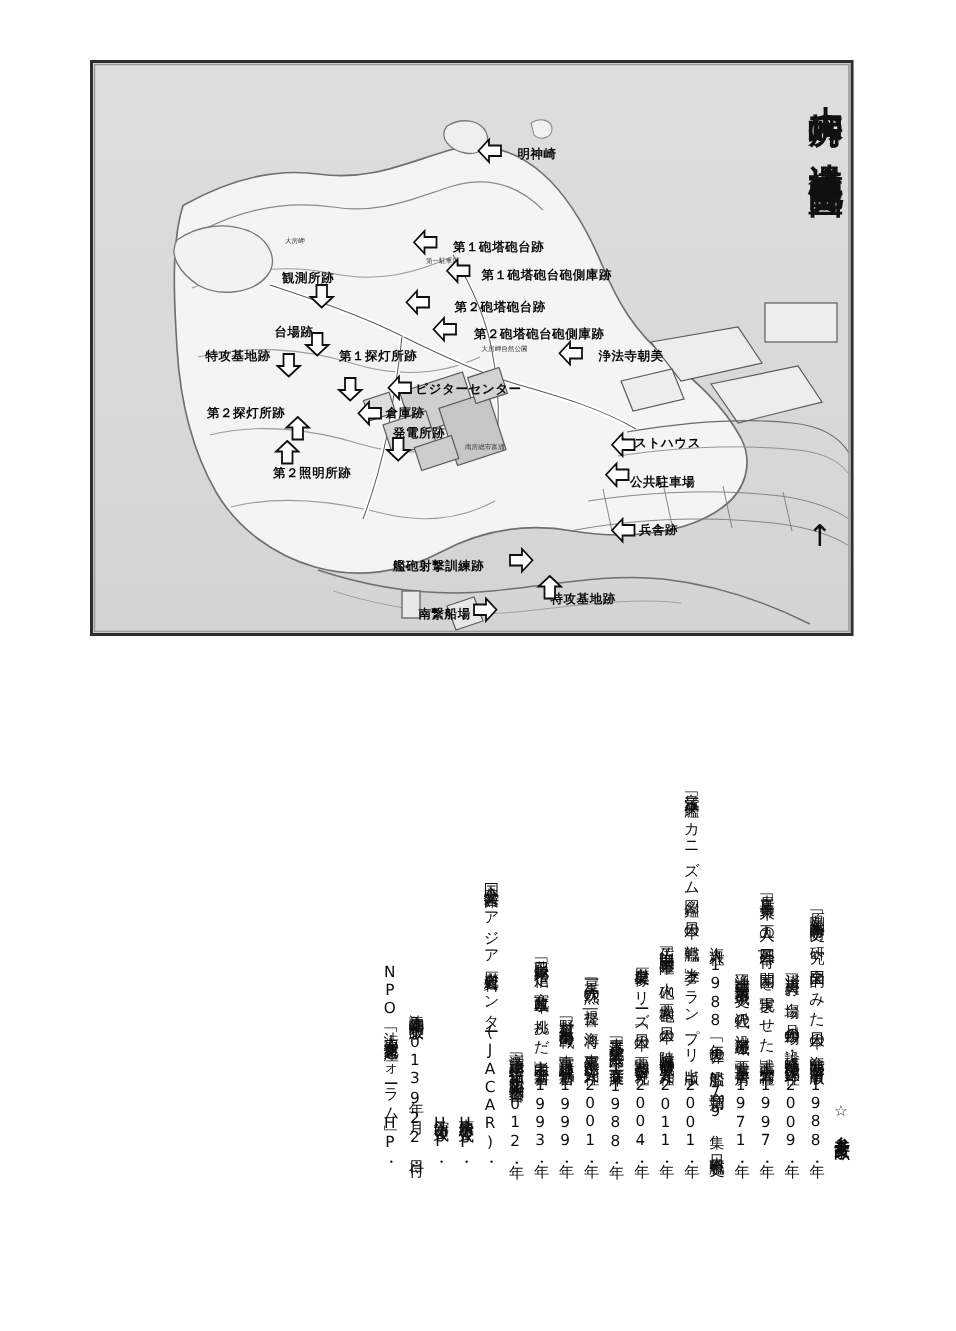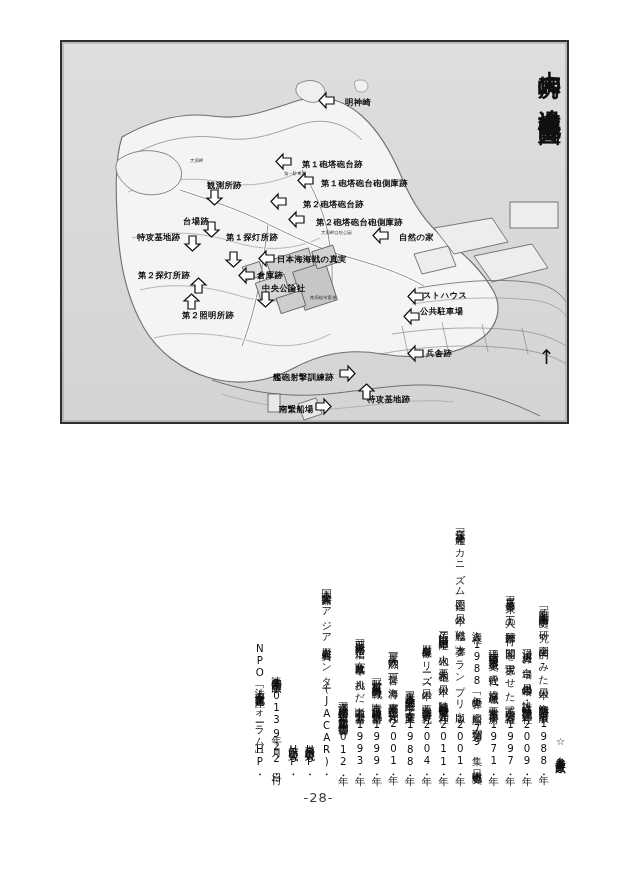--- a/index.html
+++ b/index.html
@@ -292,38 +292,38 @@
           </svg>
         </div>
         <div class="arw" style="left: 253px; top: 355px; transform: rotate(180deg);">
           <svg viewBox="0 0 34 38">
             <path d="M2,19 L16,4 L16,12 L32,12 L32,26 L16,26 L16,34 Z" fill="#ffffff" stroke="#0f0f0f" stroke-width="2.4" stroke-linejoin="miter"></path>
           </svg>
         </div>
       </div>
     <div id="label-layer">
         <div class="mlabel" style="left: 283px; top: 55px;">明神崎</div>
-        <div class="mlabel" style="left: 145px; top: 138px;">観測所跡</div>
+        <div class="mlabel" style="left: 126px; top: 138px;">観測所跡</div>
         <div class="mlabel" style="left: 240px; top: 117px; text-align: right;">第１砲塔砲台跡</div>
         <div class="mlabel" style="left: 259px; top: 136px;">第１砲塔砲台砲側庫跡</div>
         <div class="mlabel" style="left: 241px; top: 157px;">第２砲塔砲台跡</div>
         <div class="mlabel" style="left: 254px; top: 175px; text-align: right;">第２砲塔砲台砲側庫跡</div>
-        <div class="mlabel" style="left: 337px; top: 190px;">自然の家</div>
+        <div class="mlabel" style="left: 337px; top: 190px;">浄法寺朝美</div>
         <div class="mlabel" style="left: 121px; top: 174px;">台場跡</div>
         <div class="mlabel" style="left: 75px; top: 190px;">特攻基地跡</div>
         <div class="mlabel" style="left: 164px; top: 190px;">第１探灯所跡</div>
-        <div class="mlabel" style="left: 215px; top: 212px;">日本海海戦の真実</div>
+        <div class="mlabel" style="left: 215px; top: 212px;">ビジターセンター</div>
         <div class="mlabel" style="left: 195px; top: 228px;">倉庫跡</div>
         <div class="mlabel" style="left: 76px; top: 228px;">第２探灯所跡</div>
-        <div class="mlabel" style="left: 200px; top: 241px;">中央公論社</div>
+        <div class="mlabel" style="left: 200px; top: 241px;">発電所跡</div>
         <div class="mlabel" style="left: 352px; top: 248px;">レストハウス</div>
         <div class="mlabel" style="left: 120px; top: 268px;">第２照明所跡</div>
-        <div class="mlabel" style="left: 358px; top: 264px;">公共駐車場</div>
+        <div class="mlabel" style="left: 358px; top: 274px;">公共駐車場</div>
         <div class="mlabel" style="left: 364px; top: 306px;">兵舎跡</div>
-        <div class="mlabel" style="left: 211px; top: 330px;">艦砲射撃訓練跡</div>
+        <div class="mlabel" style="left: 200px; top: 330px;">艦砲射撃訓練跡</div>
         <div class="mlabel" style="left: 305px; top: 352px; text-align: center;">特攻基地跡</div>
         <div class="mlabel" style="left: 217px; top: 362px;">南繋船場</div>
       </div>
     <div id="smalllabel-layer">
         <div class="mlabel xs" style="left: 128px; top: 116px;">大房岬</div>
         <div class="mlabel xs" style="left: 222px; top: 129px;">第一駐車場</div>
         <div class="mlabel xs" style="left: 259px; top: 188px;">大房岬自然公園</div>
         <div class="mlabel xs" style="left: 248px; top: 253px;">南房総市富浦</div>
       </div>
   </div>
@@ -343,15 +343,14 @@
       <div class="refcol">・野村實「日本海海戦の真実」講談社現代新書 1999年</div>
       <div class="refcol">・藤田覚「松平定信 寛政改革に挑んだ老中」中公新書 1993年</div>
       <div class="refcol">・高澤憲治「松平定信」吉川弘文館〈人物叢書〉2012年</div>
       <div class="refcol">・国立公文書館 アジア歴史資料センター(JACAR)</div>
       <div class="refcol">・南房総市公式HP</div>
       <div class="refcol">・館山市公式HP</div>
       <div class="refcol">・読売新聞千葉版（2013年9月22日付）</div>
       <div class="refcol">・NPO法人「安房文化遺産フォーラム」HP</div>
     </div>
 
-  <div class="pageno">-28-</div>
 
 </div>
 
 </body></html>

